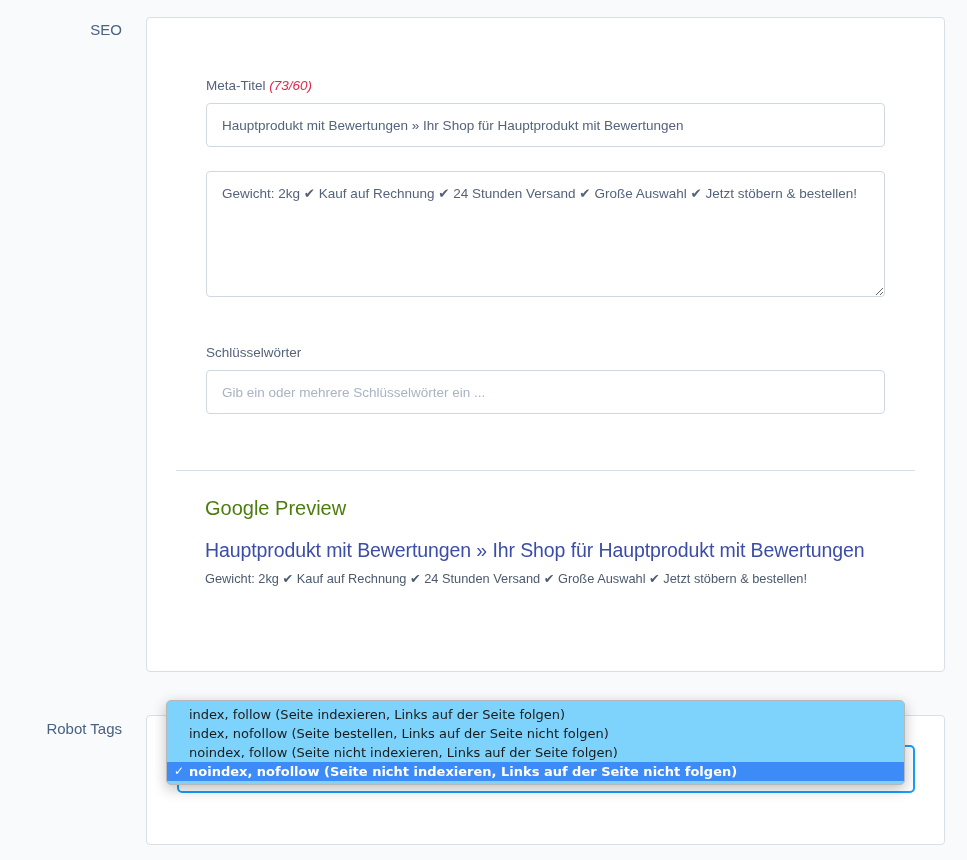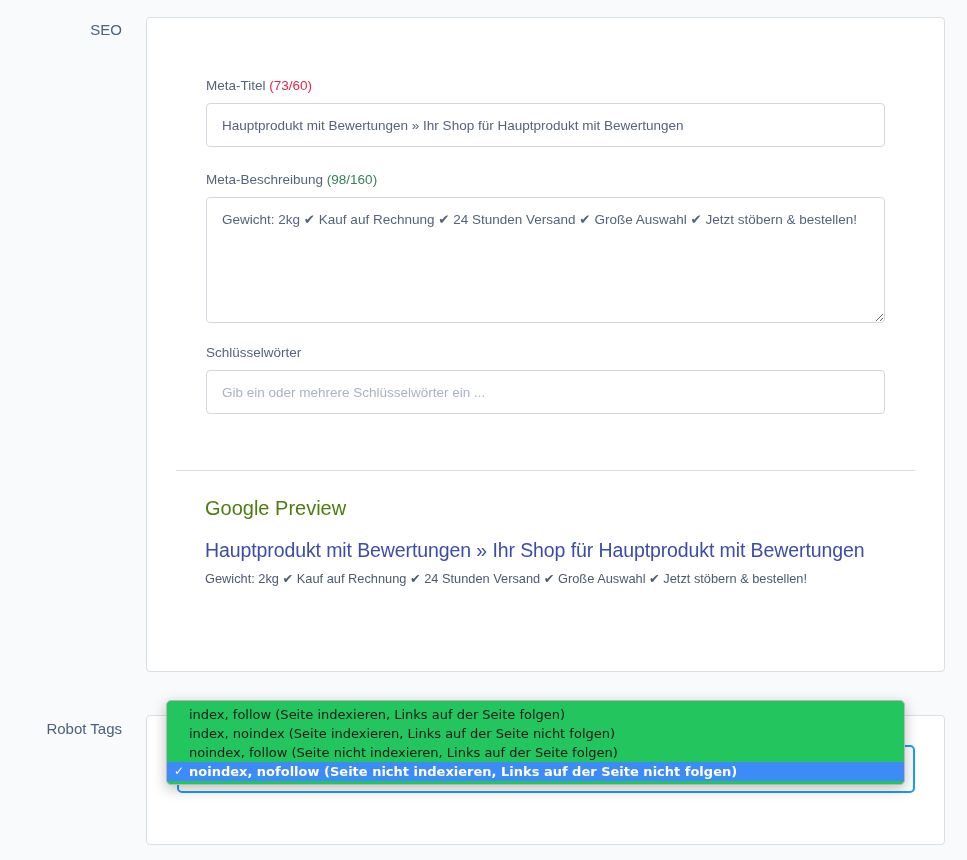--- a/index.html
+++ b/index.html
@@ -32,21 +32,21 @@
 
   .field { position: absolute; }
   .field-label {
     font-size: 13.5px;
     color: #55637a;
     line-height: 18px;
     margin-bottom: 8px;
     display: block;
   }
   .counter { font-size: 13.5px; }
-  .counter.over { color: #de294c; }
+  .counter.over { color: #de294c; font-style: italic; }
   .counter.ok { color: #37805c; }
 
   .text-input, .text-area {
     width: 100%;
     border: 1px solid #d1d9e0;
     border-radius: 4px;
     background: #fff;
     color: #55637a;
     font-family: "Liberation Sans", sans-serif;
     font-size: 13.5px;
@@ -88,21 +88,21 @@
     left: 177px; top: 745px; width: 738px; height: 48px;
     background: #ffffff;
     border: 2px solid #189eff;
     border-radius: 5px;
   }
 
   
   .select-popup {
     position: absolute;
     left: 166px; top: 700px; width: 739px;
-    background: #22c55e;
+    background: #7dd3fc;
     border: 1px solid #b8b8b8;
     border-radius: 5px;
     box-shadow: 0 4px 14px rgba(0,0,0,0.26);
     padding: 4px 0 3px 0;
     z-index: 50;
     overflow: hidden;
   }
   .popup-item {
     height: 19px;
     line-height: 19px;
@@ -137,24 +137,20 @@
 
     <div class="field" style="left:59px; top:59px; width:679px;">
       <span class="field-label">
         <span>Meta-Titel</span>
         <span class="counter over">(73/60)</span>
       </span>
       <input class="text-input" type="text" value="Hauptprodukt mit Bewertungen » Ihr Shop für Hauptprodukt mit Bewertungen" style="">
     </div>
 
     <div class="field" style="left:59px; top:153px; width:679px;">
-      <span class="field-label">
-        <span>Meta-Beschreibung</span>
-        <span class="counter ok">(98/160)</span>
-      </span>
       <textarea class="text-area" style="">Gewicht: 2kg ✔ Kauf auf Rechnung ✔ 24 Stunden Versand ✔ Große Auswahl ✔ Jetzt stöbern &amp; bestellen!</textarea>
     </div>
 
     <div class="field" style="left:59px; top:326px; width:679px;">
       <span class="field-label">Schlüsselwörter</span>
       <input class="text-input" type="text" placeholder="Gib ein oder mehrere Schlüsselwörter ein ..." style="">
     </div>
   </div>
 
   <hr class="divider">
@@ -171,21 +167,21 @@
 
   <div class="select-box"></div>
 
   <div class="select-popup">
     <div class="popup-item">
       
       <span>index, follow (Seite indexieren, Links auf der Seite folgen)</span>
     </div>
     <div class="popup-item">
       
-      <span>index, noindex (Seite indexieren, Links auf der Seite nicht folgen)</span>
+      <span>index, nofollow (Seite bestellen, Links auf der Seite nicht folgen)</span>
     </div>
     <div class="popup-item">
       
       <span>noindex, follow (Seite nicht indexieren, Links auf der Seite folgen)</span>
     </div>
     <div class="popup-item selected">
       <span class="popup-check">✓</span>
       <span>noindex, nofollow (Seite nicht indexieren, Links auf der Seite nicht folgen)</span>
     </div>
   </div>

